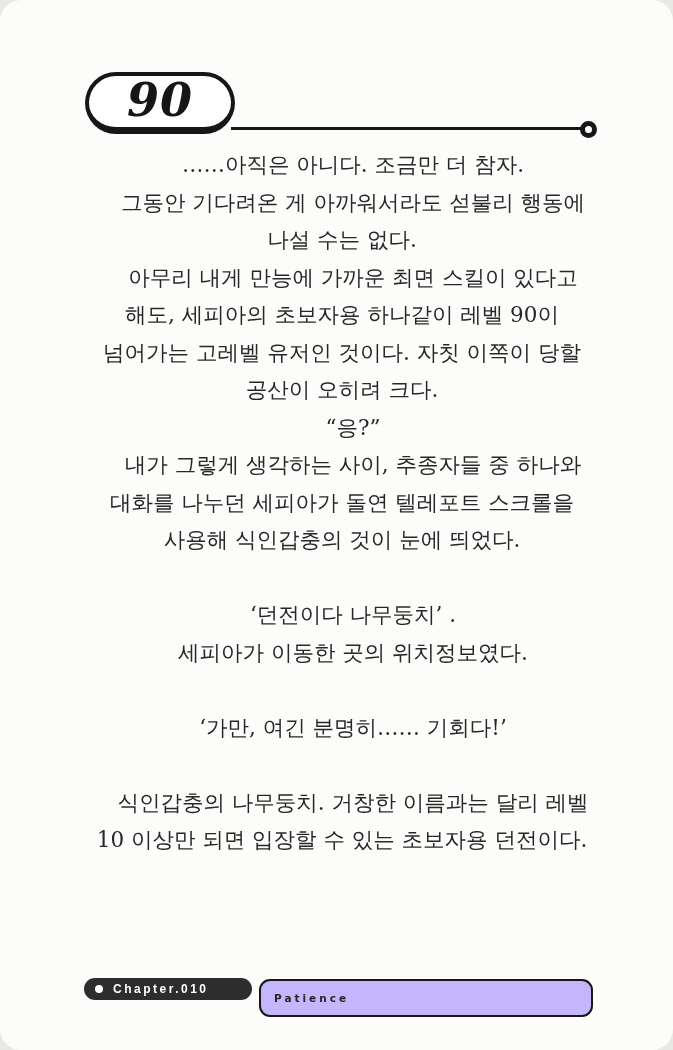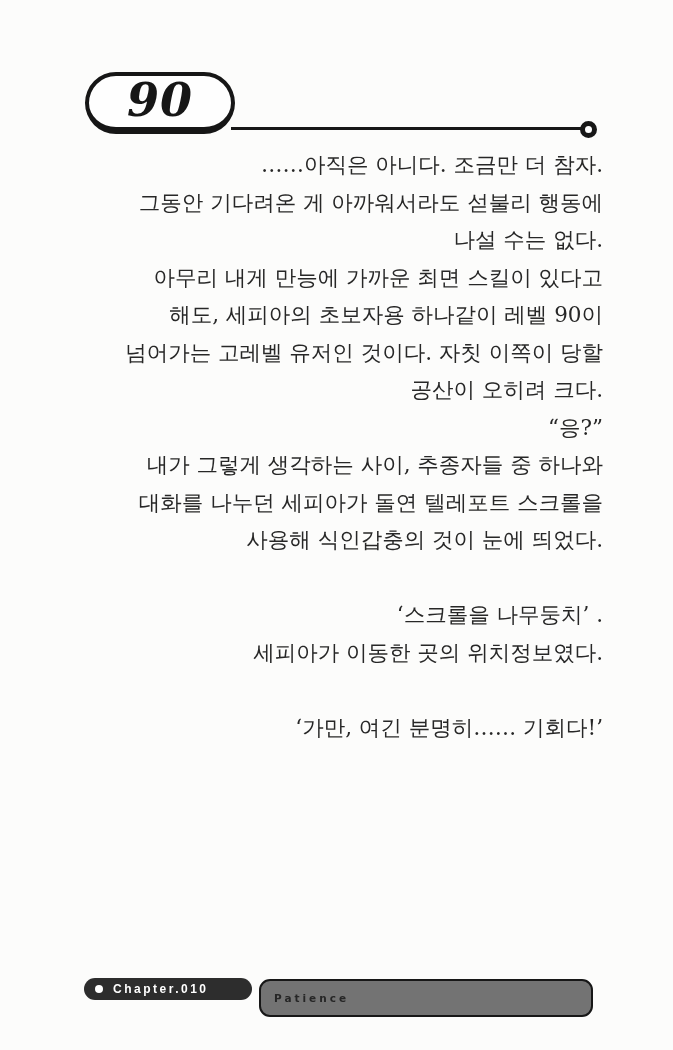--- a/index.html
+++ b/index.html
@@ -4,20 +4,21 @@
 <style>
   html, body { margin: 0; padding: 0; background: #e8e8e6; }
   .page {
     position: relative;
     width: 673px;
     height: 1050px;
     margin: 0 auto;
     background: #fcfcfb;
     overflow: hidden;
     font-family: "DejaVu Serif", "Liberation Serif", serif;
+    border-radius: 21px;
   }
 
   
   .chapter-badge {
     position: absolute;
     left: 85px;
     top: 72px;
     width: 150px;
     height: 62px;
     box-sizing: border-box;
@@ -62,21 +63,21 @@
 
   
   .body-text {
     position: absolute;
     left: 81px;
     top: 146px;
     width: 522px;
     font-size: 21.5px;
     line-height: 37.5px;
     color: #272727;
-    text-align: right;
+    text-align: center;
     word-break: keep-all;
   }
   .body-text p {
     margin: 0;
     text-indent: 22px;
   }
   .body-text p.gap { margin-top: 37.5px; }
 
   
   .footer-pill-dark {
@@ -109,21 +110,21 @@
     white-space: nowrap;
     transform: translateY(-0.5px);
   }
   .footer-pill-light {
     position: absolute;
     left: 259px;
     top: 979px;
     width: 334px;
     height: 38px;
     box-sizing: border-box;
-    background: #737373;
+    background: #c4b5fd;
     border: 2px solid #171717;
     border-radius: 11px;
     display: flex;
     align-items: center;
     padding: 12px 13px;
   }
   .footer-pill-light .lbl {
     font-family: "DejaVu Sans", "Liberation Sans", sans-serif;
     font-size: 10.5px;
     font-weight: bold;
@@ -142,23 +143,24 @@
   </div>
   <div class="divider-line"></div>
   <div class="divider-ring"></div>
 
   <div class="body-text">
     <p>……아직은 아니다. 조금만 더 참자.</p>
     <p>그동안 기다려온 게 아까워서라도 섣불리 행동에 나설 수는 없다.</p>
     <p>아무리 내게 만능에 가까운 최면 스킬이 있다고 해도, 세피아의 초보자용 하나같이 레벨 90이 넘어가는 고레벨 유저인 것이다. 자칫 이쪽이 당할 공산이 오히려 크다.</p>
     <p>“응?”</p>
     <p>내가 그렇게 생각하는 사이, 추종자들 중 하나와 대화를 나누던 세피아가 돌연 텔레포트 스크롤을 사용해 식인갑충의 것이 눈에 띄었다.</p>
-    <p class="gap">‘스크롤을 나무둥치’ .</p>
+    <p class="gap">‘던전이다 나무둥치’ .</p>
     <p>세피아가 이동한 곳의 위치정보였다.</p>
     <p class="gap">‘가만, 여긴 분명히…… 기회다!’</p>
+    <p class="gap">식인갑충의 나무둥치. 거창한 이름과는 달리 레벨 10 이상만 되면 입장할 수 있는 초보자용 던전이다.</p>
   </div>
 
   <div class="footer-pill-dark">
     <span class="footer-dot"></span>
     <span class="lbl">Chapter.010</span>
   </div>
   <div class="footer-pill-light">
     <span class="lbl">Patience</span>
   </div>
 

